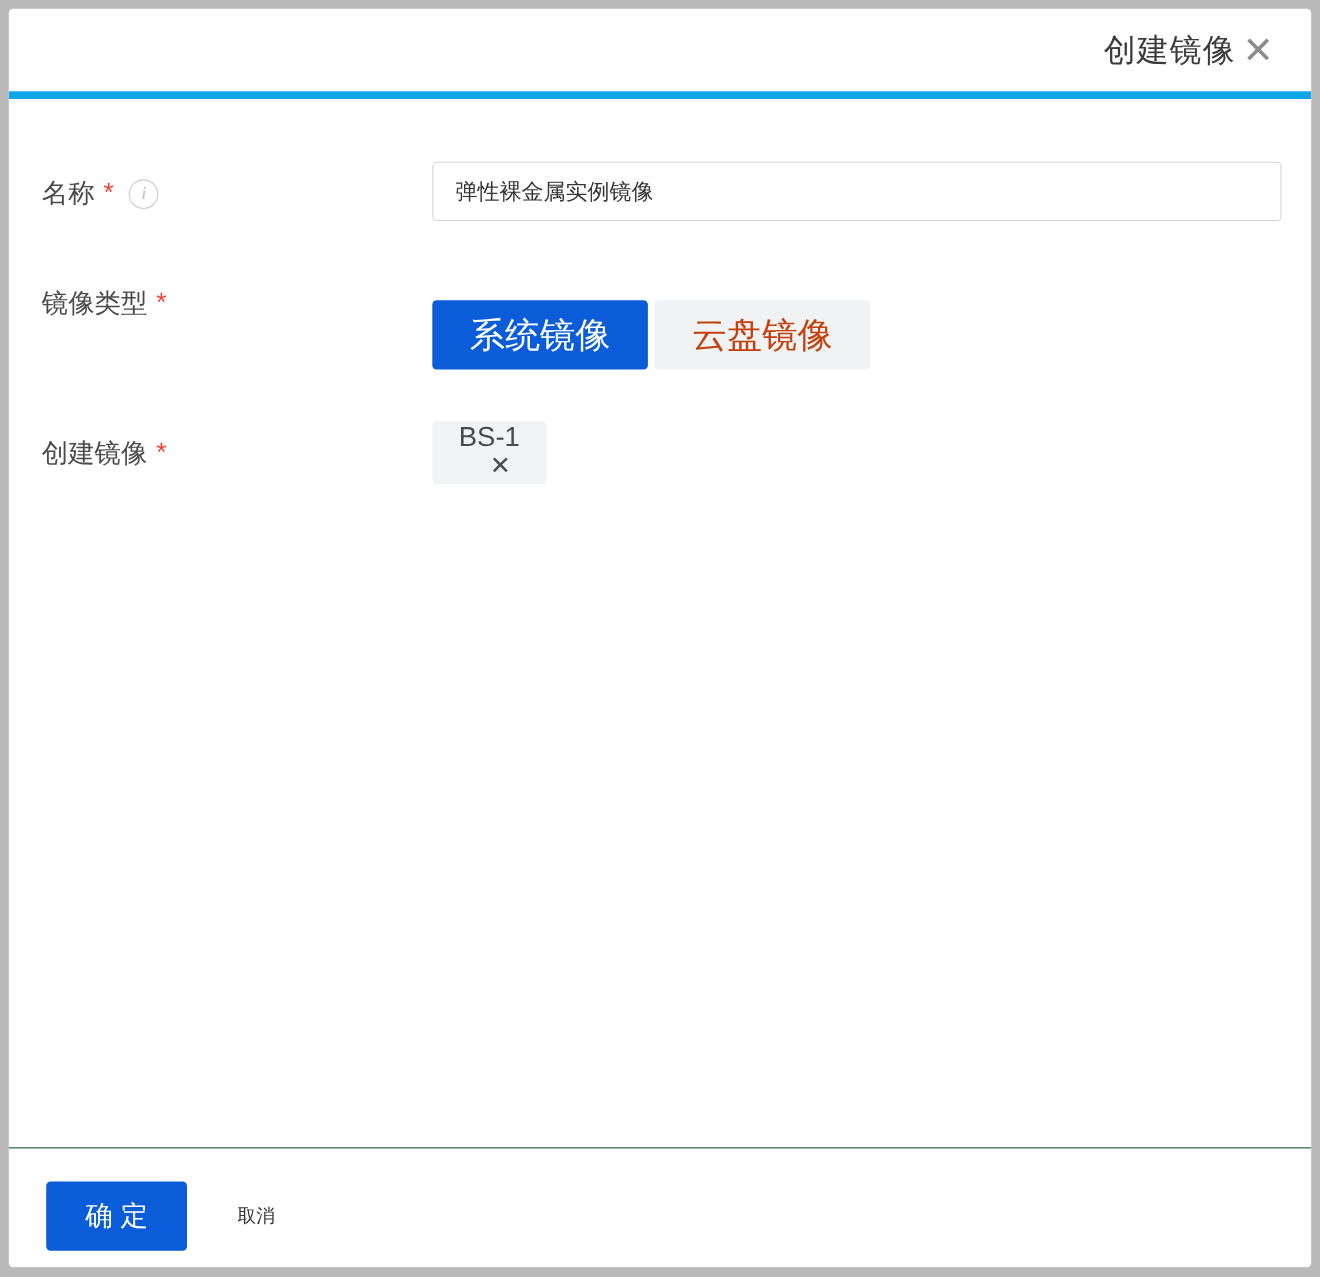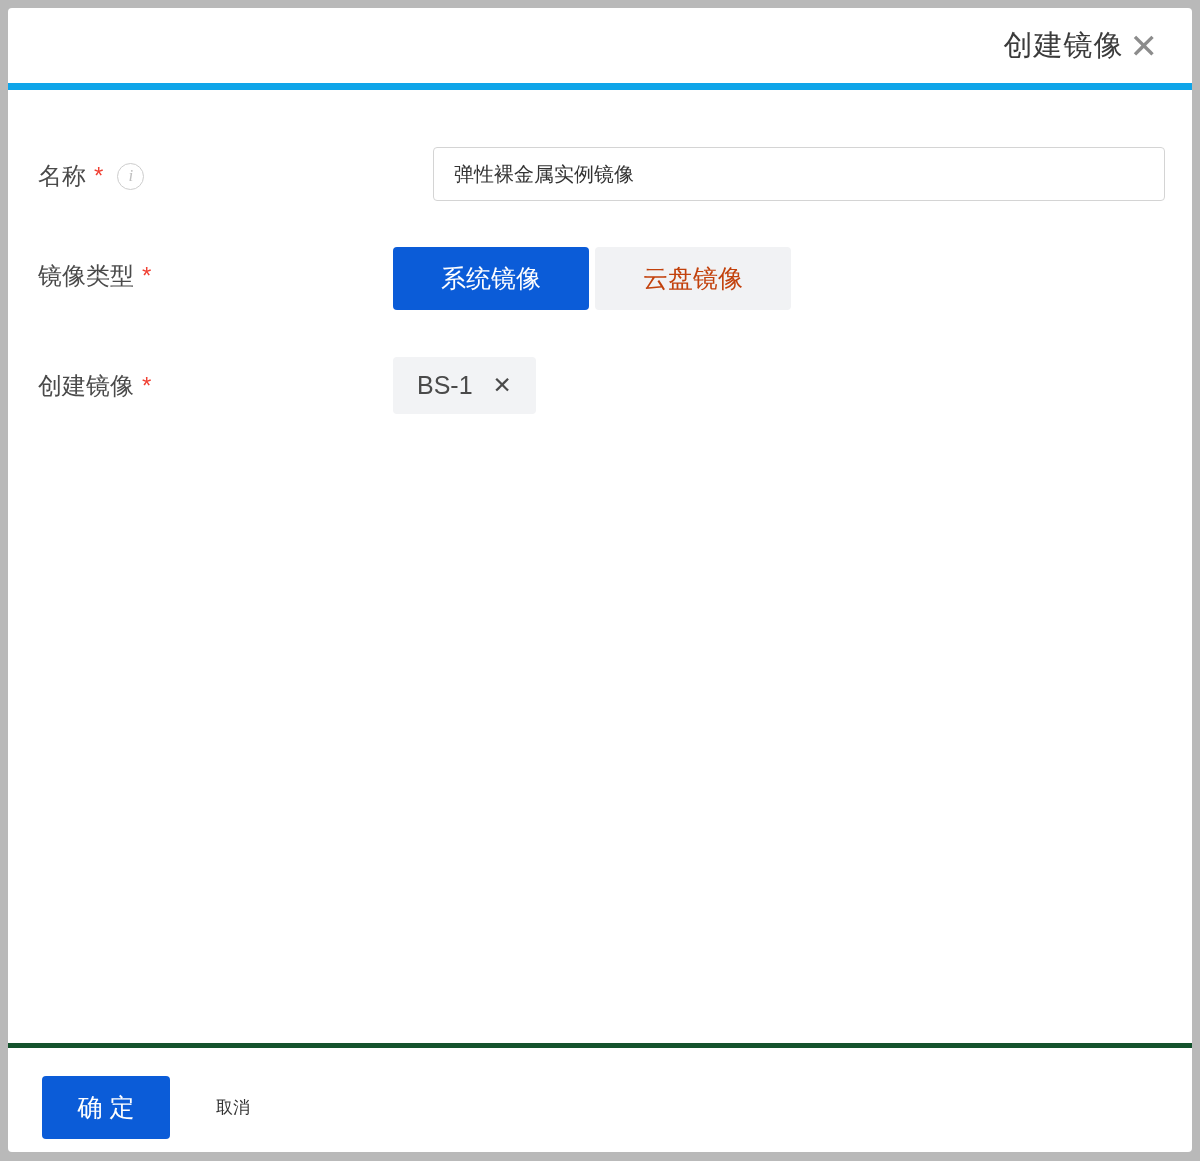--- a/index.html
+++ b/index.html
@@ -44,21 +44,21 @@
     padding: 4px 6px;
     font-weight: 300;
   }
   
   .dialog-body {
     flex: 1 1 auto;
     padding: 57px 27px 0 30px;
     overflow: hidden;
   }
   .form-row { display: flex; align-items: flex-start; }
-  .row-name { margin-bottom: 42px; gap: 40px; }
+  .row-name { margin-bottom: 42px; }
   .row-desc { margin-bottom: 45px; }
   .row-type { margin-bottom: 47px; }
   .form-label {
     width: 355px;
     flex: 0 0 355px;
     min-height: 58px;
     display: flex;
     align-items: center;
     font-size: 24px;
     color: #4a4a4a;
@@ -123,52 +123,54 @@
     clip-path: polygon(100% 0, 100% 100%, 0 100%);
     cursor: nwse-resize;
   }
   
   .type-group { display: flex; gap: 6px; }
   .type-btn {
     width: 196px;
     height: 63px;
     border: none;
     border-radius: 4px;
-    font-size: 25px;
+    font-size: 32px;
     font-family: Liberation Sans, sans-serif;
     cursor: pointer;
     display: flex;
     align-items: center;
     justify-content: center;
+    margin-top: 26px;
   }
   .type-btn.selected { background: #0b5cd8; color: #ffffff; }
   .type-btn.unselected { background: #f1f2f4; color: #c2410c; }
   
   .tag {
     display: inline-flex;
     align-items: center;
     height: 57px;
     background: #f2f3f5;
     border-radius: 4px;
     padding: 0 24px;
     font-size: 25px;
     color: #4a4a4a;
+    flex-direction: column;
   }
   .tag-remove {
     margin-left: 20px;
     font-size: 23px;
     color: #4a4a4a;
     cursor: pointer;
     line-height: 1;
   }
   
   .dialog-footer {
     flex: 0 0 109px;
     height: 109px;
-    border-top: 5px solid #14532d;
+    border-top: 1px solid #14532d;
     display: flex;
     align-items: center;
     padding: 14px 30px 0 34px;
   }
   .confirm-btn {
     width: 128px;
     height: 63px;
     background: #0b5cd8;
     color: #ffffff;
     border: none;

